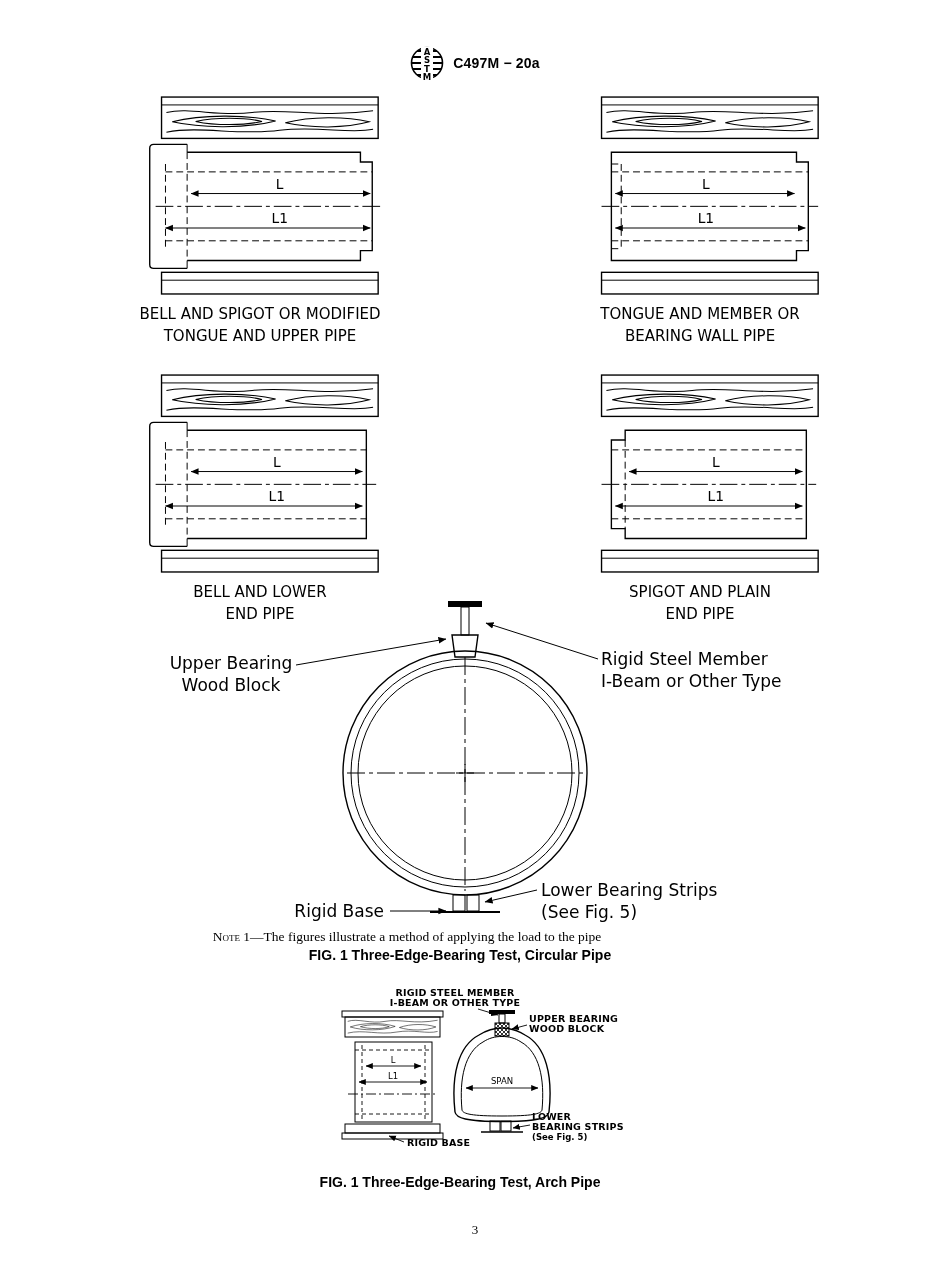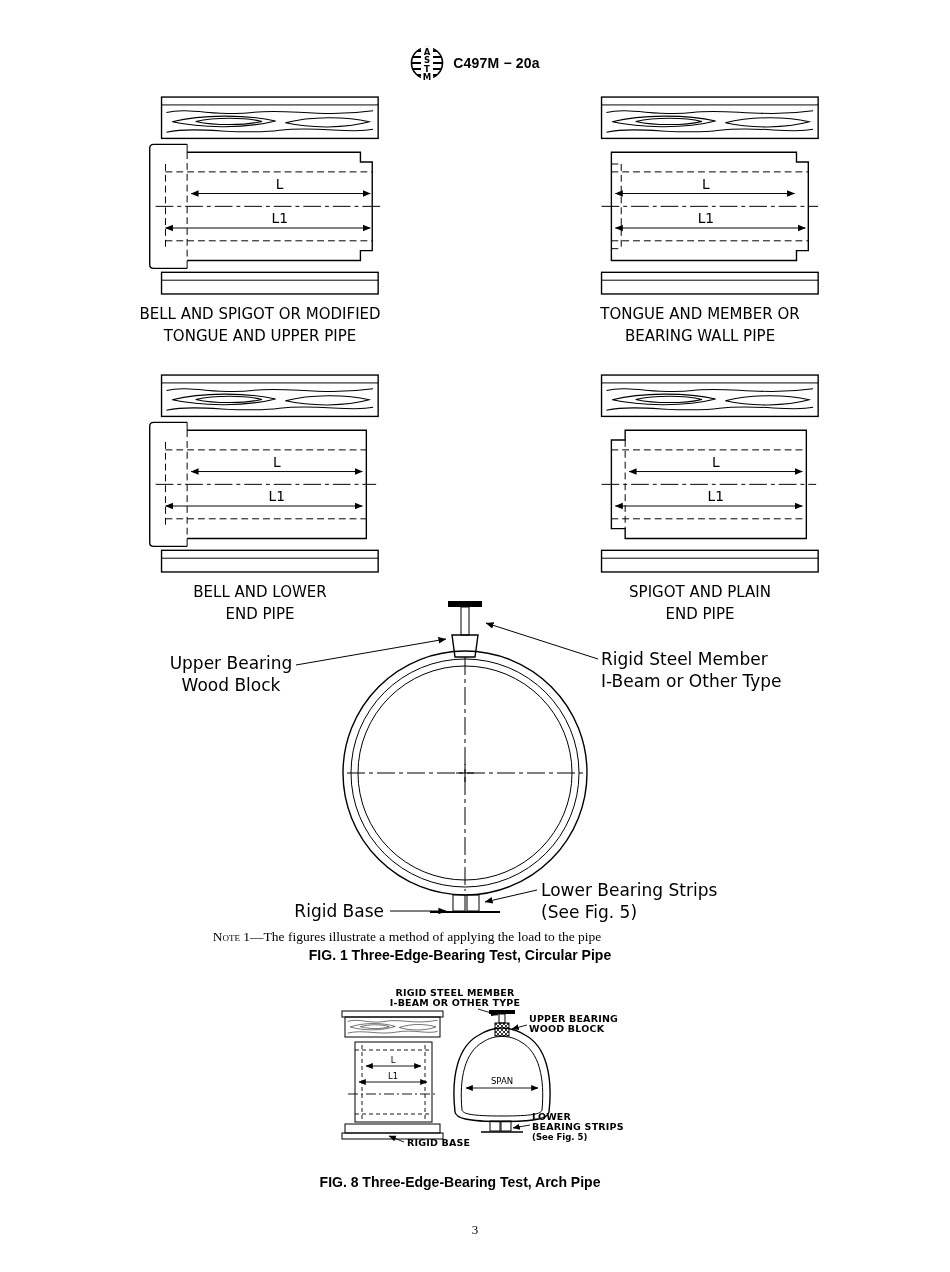--- a/index.html
+++ b/index.html
@@ -309,16 +309,16 @@
       <rect class="s thin" x="490" y="137" width="10" height="10"></rect>
       <rect class="s thin" x="501" y="137" width="10" height="10"></rect>
     </g>
     <line x1="481" y1="148" x2="523" y2="148" stroke="#000" stroke-width="1.6"></line>
     <text class="lbl2" x="532" y="136">LOWER</text>
     <text class="lbl2" x="532" y="146">BEARING STRIPS</text>
     <text class="lbl3" x="532" y="156">(See Fig. 5)</text>
     <line class="dim2" x1="530" y1="141" x2="513" y2="144" marker-end="url(#arr)"></line>
   </svg>
 
-  <div class="figcap" style="top:1174px">FIG. 8 Three-Edge-Bearing Test, Arch Pipe</div>
+  <div class="figcap" style="top:1174px">FIG. 1 Three-Edge-Bearing Test, Arch Pipe</div>
 
   <div class="pageno" style="top:1222px">3</div>
 </div>
 
 </body></html>

